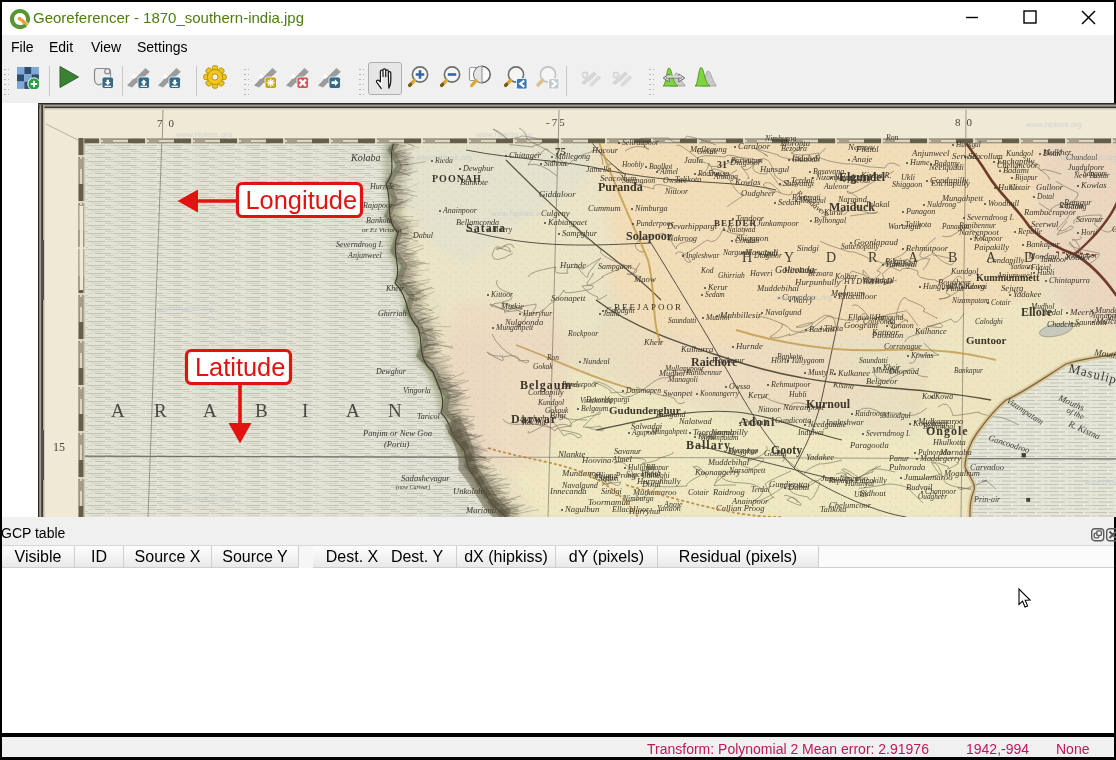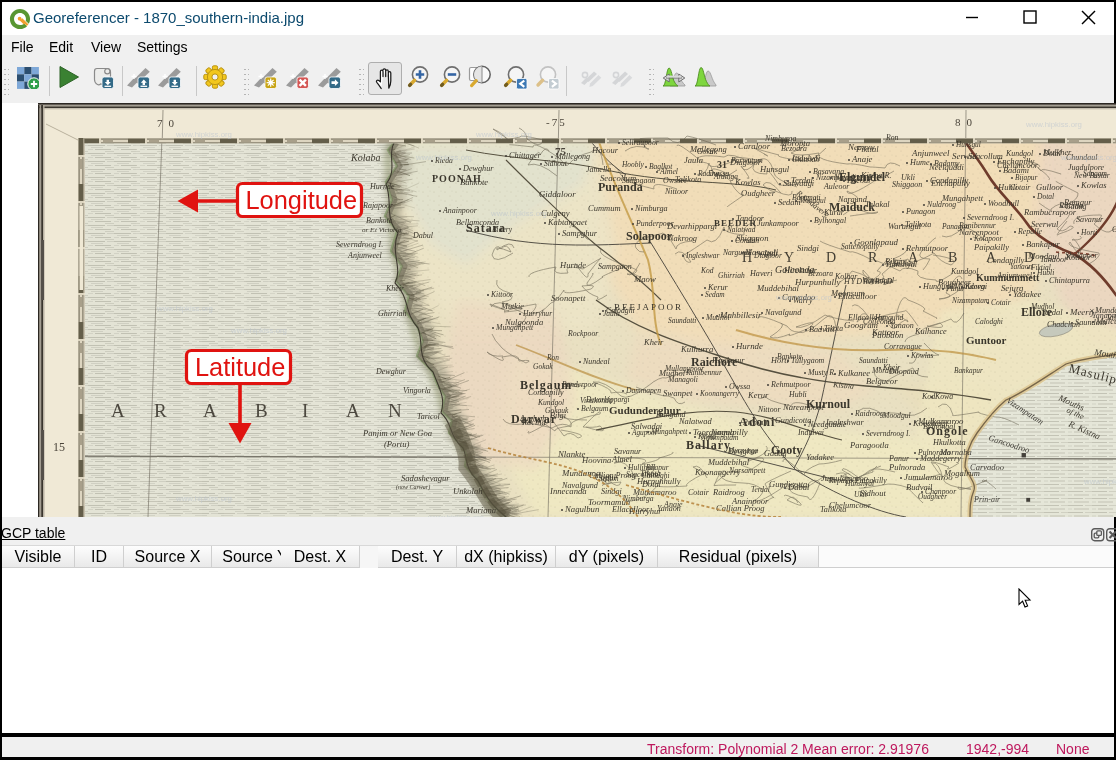--- a/index.html
+++ b/index.html
@@ -1,26 +1,26 @@
 <!DOCTYPE html>
 <html><head>
 <meta charset="utf-8">
 <style>
 * { margin:0; padding:0; box-sizing:border-box; }
 html,body { width:1116px; height:760px; overflow:hidden; }
 body { font-family:"Liberation Sans", sans-serif; position:relative; background:#fff; }
 #win { position:absolute; left:0; top:0; width:1116px; height:760px; border:2px solid #000; border-bottom-width:3px; background:#fff; }
 #titlebar { position:absolute; left:2px; top:2px; width:1112px; height:33px; background:#fff; }
-#title-text { position:absolute; left:31px; top:7px; font-size:15px; color:#0c4a6e; }
+#title-text { position:absolute; left:31px; top:7px; font-size:15px; color:#4d7c0f; }
 #menubar { position:absolute; left:2px; top:35px; width:1112px; height:25px; background:#f0f0f0; }
 .menu-item { position:absolute; top:4px; font-size:14px; color:#000; }
 #toolbar { position:absolute; left:2px; top:60px; width:1112px; height:43px; background:#f0f0f0; }
 #maparea { position:absolute; left:2px; top:103px; width:1112px; height:414px; overflow:hidden;margin-left:36px; }
 #dockbar { position:absolute; left:2px; top:517px; width:1112px; height:28px; background:#f0f0f0; }
-#dock-title { position:absolute; left:-1px; top:8px; font-size:14px; color:#000;text-decoration:underline; }
+#dock-title { position:absolute; left:-1px; top:8px; font-size:14px; color:#000; }
 #gcpheader { position:absolute; left:2px; top:545px; width:1112px; height:23px; background:#f6f6f6; border-top:1px solid #d8d8d8; }
 .hcell { position:absolute; top:0; height:22px; background:linear-gradient(#fdfdfd,#e9e9e9); border-right:1px solid #cfcfcf; border-bottom:1px solid #cfcfcf; font-size:16px; color:#000; text-align:center; line-height:21px; }
 #tablebody { position:absolute; left:2px; top:568px; width:1112px; height:165px; background:#fff; }
 #statusbar { position:absolute; left:2px; top:733px; width:1112px; height:24px; background:#f0f0f0; border-top:4px solid #000000; font-size:14px; color:#be185d; }
 .sbtext { position:absolute; top:4px; }
 .tbsep { position:absolute; top:6px; width:1px; height:30px; background:#c8c8c8; }
 .tbdots { position:absolute; top:7px; width:6px; height:29px;
   background-image:radial-gradient(circle, #b4b4b4 0.9px, transparent 1px);
   background-size:4px 5px; }
 </style>
@@ -1553,21 +1553,21 @@
     <rect x="5.8" y="2.8" width="4.6" height="4.6" rx="1" fill="#f0f0f0" stroke="#5a5a5a" stroke-width="1.3"></rect>
     <rect x="15.7" y="0.7" width="12" height="12" rx="3" fill="none" stroke="#5a5a5a" stroke-width="1.4"></rect>
     <path d="M18.5 3.5 L25 10 M25 3.5 L18.5 10" stroke="#5a5a5a" stroke-width="2.2"></path>
   </svg>
 </div>
 <div id="gcpheader">
   <div class="hcell" style="left:0;width:73px">Visible</div>
   <div class="hcell" style="left:73px;width:49px">ID</div>
   <div class="hcell" style="left:122px;width:88px">Source X</div>
   <div class="hcell" style="left:210px;width:87px">Source Y</div>
-  <div class="hcell" style="left:279px;width:79px">Dest. X</div>
+  <div class="hcell" style="left:311px;width:79px">Dest. X</div>
   <div class="hcell" style="left:376px;width:79px">Dest. Y</div>
   <div class="hcell" style="left:455px;width:99px">dX (hipkiss)</div>
   <div class="hcell" style="left:554px;width:102px">dY (pixels)</div>
   <div class="hcell" style="left:656px;width:161px">Residual (pixels)</div>
   <div style="position:absolute;left:817px;top:0;width:295px;height:22px;background:#fbfbfb;border-bottom:1px solid #cfcfcf"></div>
 </div>
 <div id="tablebody">
   <svg width="16" height="22" viewBox="0 0 16 22" style="position:absolute;left:1016px;top:20px">
     <path d="M1 1 L1 16.5 L4.6 13.2 L7.0 19.0 L9.6 17.9 L7.2 12.2 L12 12 Z" fill="#fff" stroke="#000" stroke-width="1.1"></path>
   </svg>

